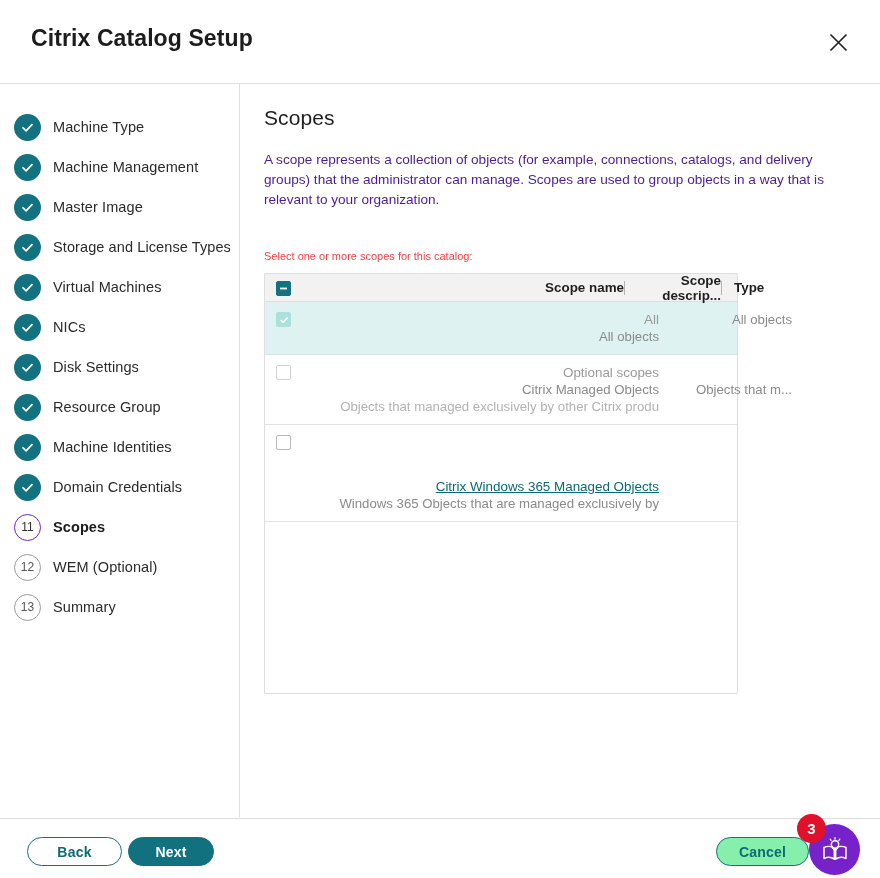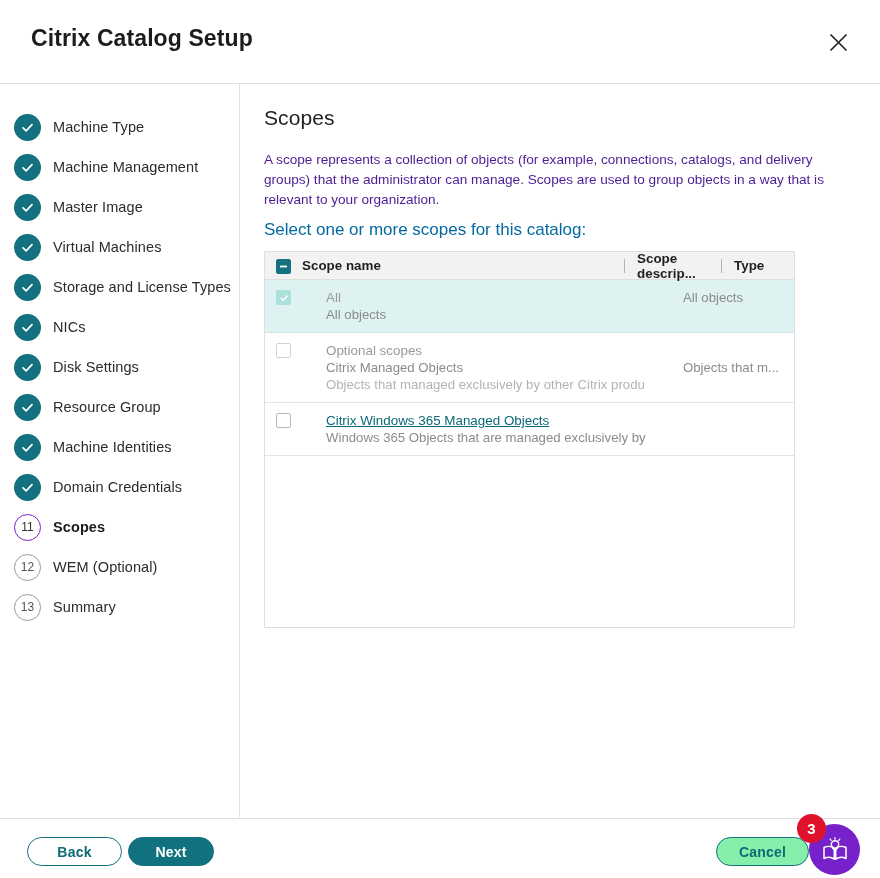--- a/index.html
+++ b/index.html
@@ -57,26 +57,27 @@
   .step .label { font-size:14.5px; color:#2b2b2b; letter-spacing:.1px; }
   .step.is-current .label { font-weight:700; color:#1c1c1c; }
 
   
   .main {
     position:absolute; left:241px; top:84px; width:639px; height:733px;
     background:#fff; padding:22px 32px 0 23px;
   }
   .page-title { font-size:21px; font-weight:400; color:#1f1f1f; margin-bottom:20px; letter-spacing:.1px;}
   .intro { font-size:13.6px; line-height:20px; color:#4c1d95; width:578px; }
-  .select-label { font-size:17px; color:#0369a1; margin-top:10px; margin-bottom:11px; }
+  .select-label { font-size:11px; color:#ef4444; margin-top:40px; margin-bottom:11px; }
 
   
   .table {
-    width:531px; border:1px solid #dedede; background:#fff;
+    width:474px; border:1px solid #dedede; background:#fff;
     border-radius:1px;
+    text-align:right;
   }
   .thead {
     display:flex; align-items:center; height:28px;
     background:#f2f2f2; border-bottom:1px solid #dedede;
     padding-left:11px;
   }
   .th { font-size:13.4px; font-weight:700; color:#1f1f1f; }
   .th-name { margin-left:11px; flex:0 0 322px; }
   .col-sep { width:1px; height:14px; background:#b4b4b4; flex:0 0 1px; }
   .th-desc { flex:0 0 96px; padding-left:12px; }
@@ -92,21 +93,21 @@
   .row-desc { flex:0 0 109px; font-size:13.2px; padding-top:1px; }
   .row-type { font-size:13.2px; padding-top:1px; }
   .r-title { font-size:13.4px; line-height:17px; }
   .r-sub { font-size:13.2px; line-height:17px; color:#8b8b8b; }
   .r-sub2 { font-size:13.2px; line-height:17px; color:#b3b3b3; }
   .muted { color:#9a9a9a; }
   .dim   { color:#8b8b8b; }
   .dark  { color:#2b2b2b; }
   .link {
     color:#0a6a78; text-decoration:underline; cursor:pointer;
-    font-size:13.4px; line-height:17px;
+    font-size:13.4px; line-height:17px;margin-top:44px;
   }
   .tbody-fill { height:171px; background:#fff; }
 
   
   .cb { width:15px; height:15px; border-radius:2px; flex:0 0 15px; margin-top:1px;
         display:flex; align-items:center; justify-content:center; cursor:pointer; }
   .cb.indeterminate { background:#14717f; border:1px solid #14717f; }
   .cb.checked-disabled { background:#ace0dd; border:1px solid #ace0dd; cursor:default; }
   .cb.empty { background:#fff; border:1.4px solid #b9b9b9; }
   .cb.empty.disabled { border-color:#d2d2d2; cursor:default; }
@@ -176,29 +177,29 @@
           </svg>
         </div>
         <span class="label">Master Image</span>
       </div>
       <div class="step">
         <div class="marker done">
           <svg width="15" height="15" viewBox="0 0 15 15" aria-hidden="true">
             <path d="M3 7.8 L6.1 10.8 L12 4.6" stroke="#ffffff" stroke-width="1.7" fill="none" stroke-linecap="round" stroke-linejoin="round"></path>
           </svg>
         </div>
+        <span class="label">Storage and License Types</span>
+      </div>
+      <div class="step">
+        <div class="marker done">
+          <svg width="15" height="15" viewBox="0 0 15 15" aria-hidden="true">
+            <path d="M3 7.8 L6.1 10.8 L12 4.6" stroke="#ffffff" stroke-width="1.7" fill="none" stroke-linecap="round" stroke-linejoin="round"></path>
+          </svg>
+        </div>
         <span class="label">Virtual Machines</span>
-      </div>
-      <div class="step">
-        <div class="marker done">
-          <svg width="15" height="15" viewBox="0 0 15 15" aria-hidden="true">
-            <path d="M3 7.8 L6.1 10.8 L12 4.6" stroke="#ffffff" stroke-width="1.7" fill="none" stroke-linecap="round" stroke-linejoin="round"></path>
-          </svg>
-        </div>
-        <span class="label">Storage and License Types</span>
       </div>
       <div class="step">
         <div class="marker done">
           <svg width="15" height="15" viewBox="0 0 15 15" aria-hidden="true">
             <path d="M3 7.8 L6.1 10.8 L12 4.6" stroke="#ffffff" stroke-width="1.7" fill="none" stroke-linecap="round" stroke-linejoin="round"></path>
           </svg>
         </div>
         <span class="label">NICs</span>
       </div>
       <div class="step">

